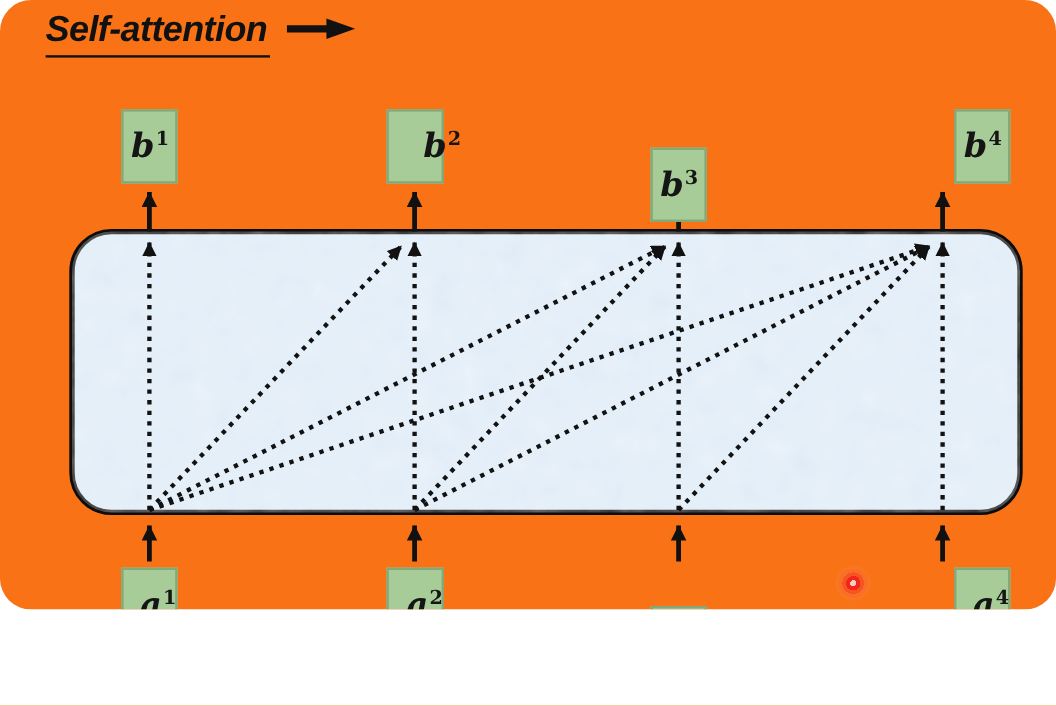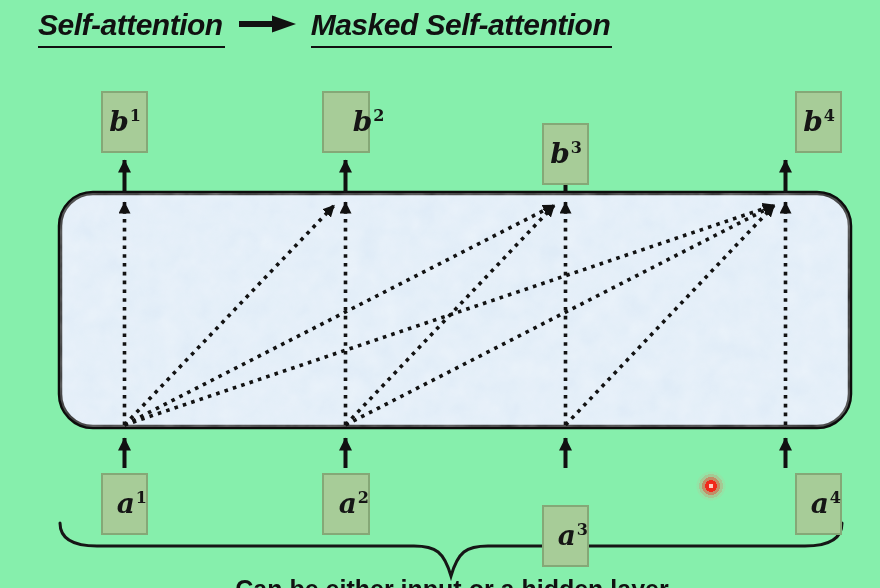--- a/index.html
+++ b/index.html
@@ -1,17 +1,17 @@
 <!DOCTYPE html>
 <html><head>
 <meta charset="utf-8">
 <style>
   html,body{margin:0;padding:0;background:#fff;}
-  #stage{position:relative;width:880px;height:588px;background:#86efac;overflow:hidden;
-         font-family:"Liberation Sans",sans-serif;}
+  #stage{position:relative;width:880px;height:508px;background:#f97316;overflow:hidden;
+         font-family:"Liberation Sans",sans-serif;border-radius:26px;}
 
   
   .title-row{position:absolute;left:38px;top:8px;display:flex;align-items:center;gap:14px;}
   .title-part{font:italic 700 30px "Liberation Sans",sans-serif;color:#111;
               display:inline-block;border-bottom:2.5px solid #111;padding:0 2px 4px 0;
               letter-spacing:-0.5px;}
   .title-arrow{display:inline-block;line-height:0;margin-bottom:8px;}
 
   
   .node{position:absolute;width:47px;height:62px;background:#a7cc98;border:2px solid #85a877;
@@ -47,21 +47,20 @@
 
 <div id="stage">
 
   <div class="title-row">
     <span class="title-part">Self-attention</span>
     <span class="title-arrow">
       <svg width="58" height="18" viewBox="0 0 58 18">
         <polygon points="0,6 33,6 33,0.5 57,9 33,17.5 33,12 0,12" fill="#111"></polygon>
       </svg>
     </span>
-    <span class="title-part">Masked Self-attention</span>
   </div>
 
   <svg id="diagram" width="880" height="588" viewBox="0 0 880 588">
     <defs>
       <marker id="ah" markerUnits="userSpaceOnUse" markerWidth="16" markerHeight="14" refX="11.5" refY="6" orient="auto">
         <path d="M0,0 L12,6 L0,12 Z" fill="#111"></path>
       </marker>
       <marker id="ahs" markerUnits="userSpaceOnUse" markerWidth="17" markerHeight="15" refX="12.5" refY="6.5" orient="auto">
         <path d="M0,0 L13,6.5 L0,13 Z" fill="#111"></path>
       </marker>

